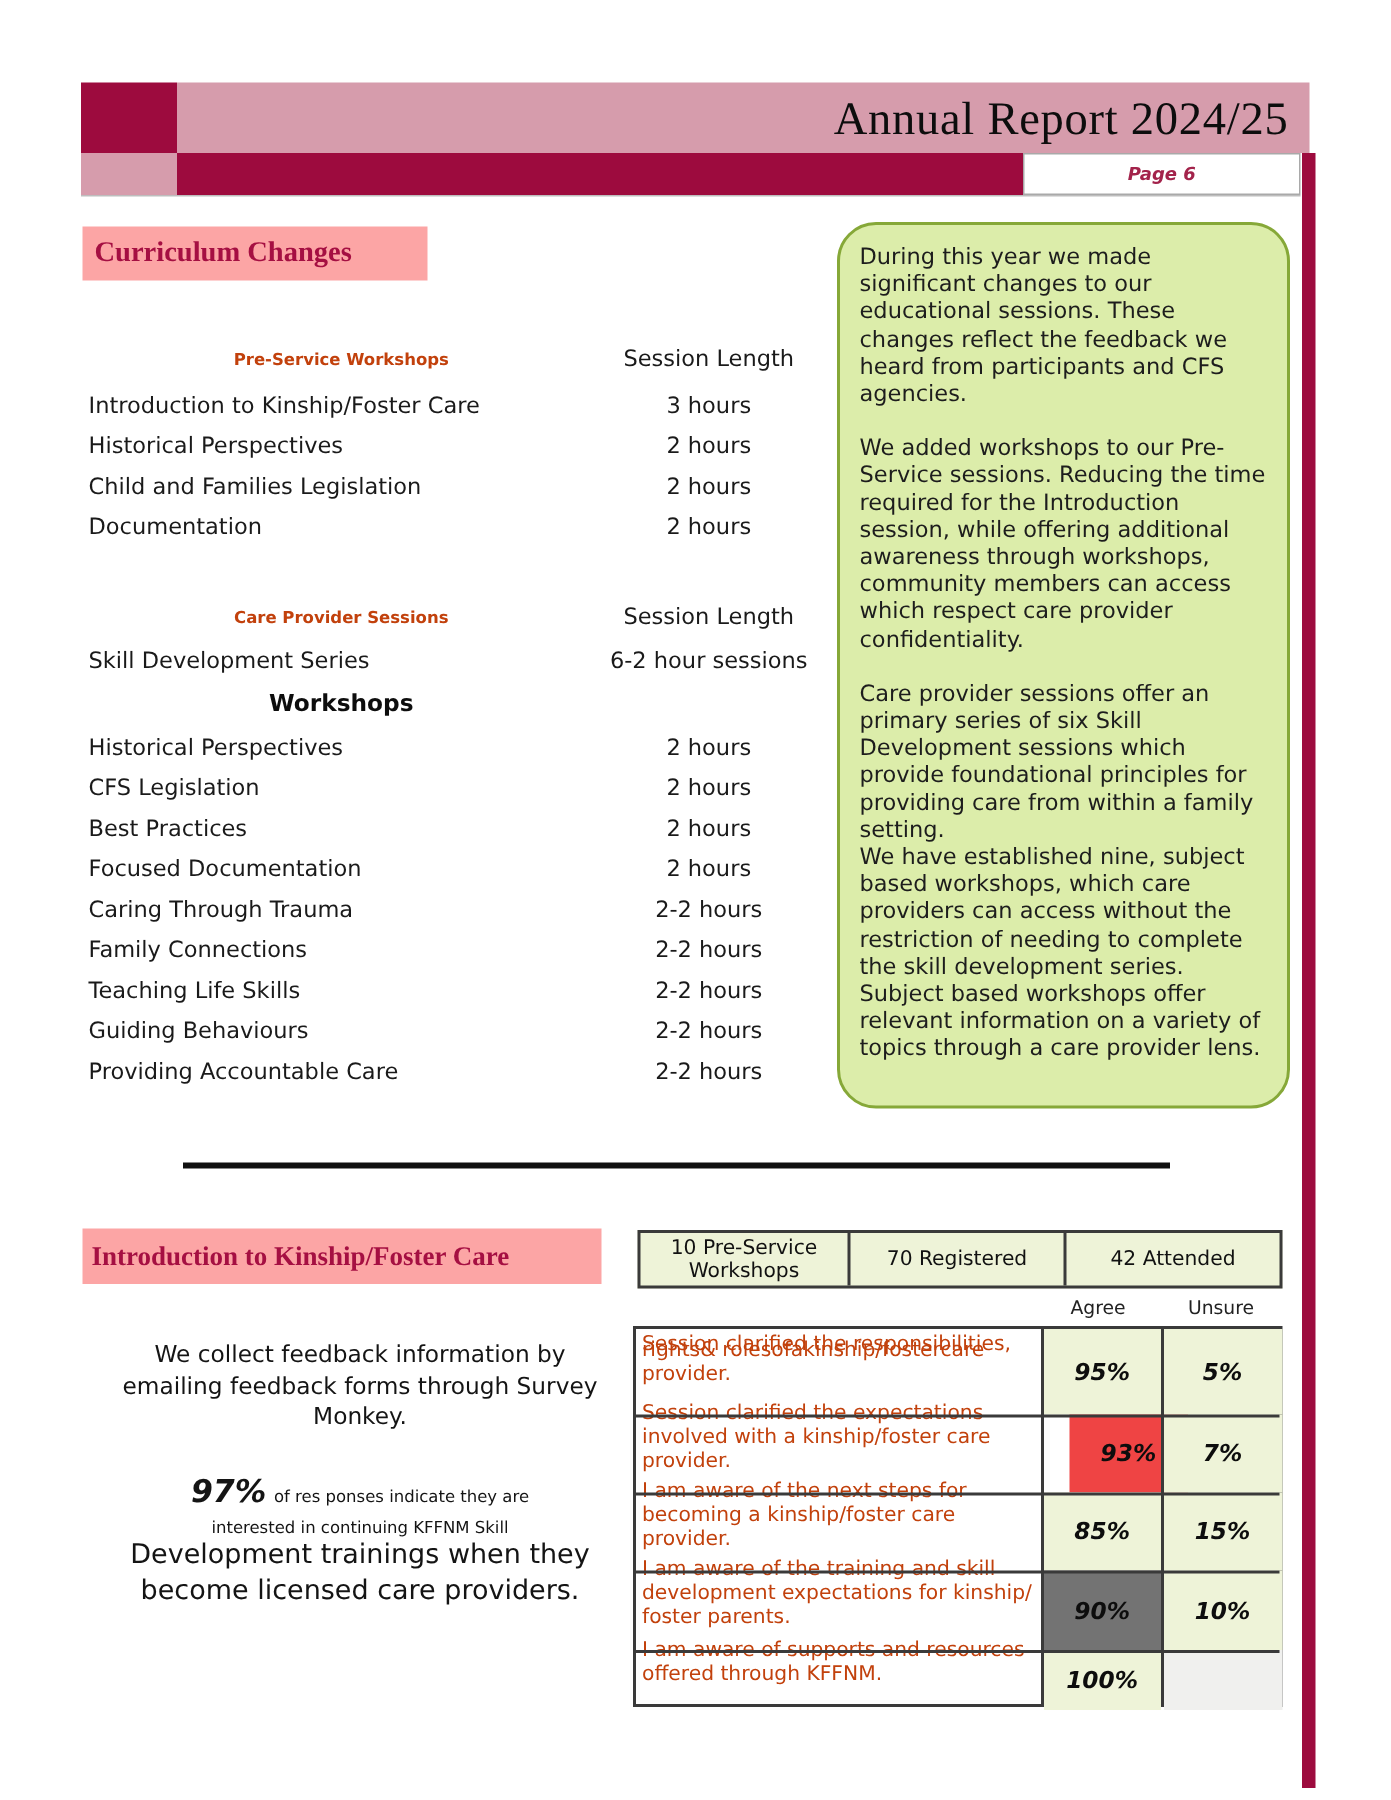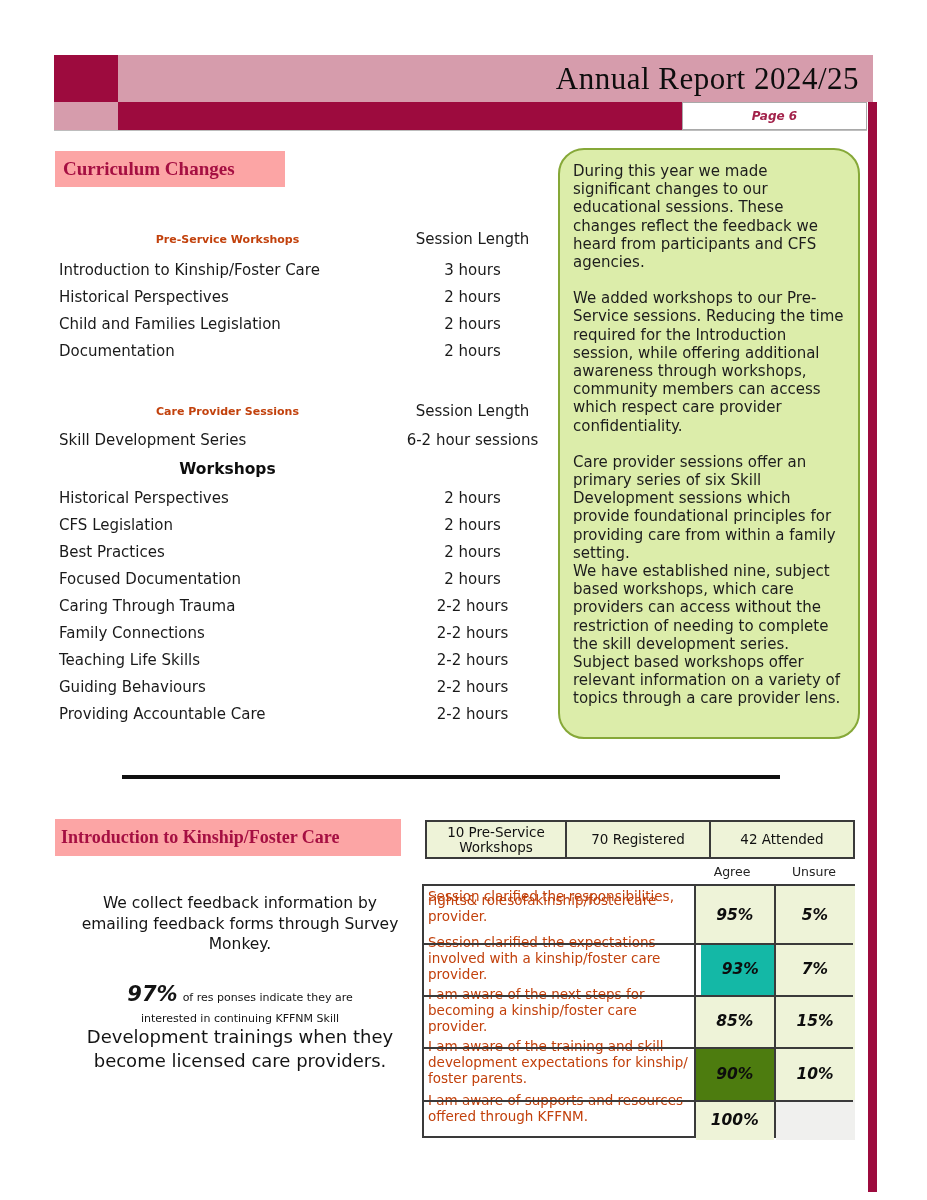--- a/index.html
+++ b/index.html
@@ -216,37 +216,37 @@
   <div id="lab-unsure" class="col-label">Unsure</div>
 
   <div id="fbtable">
       <div class="fb-cell" style="left: 271.5px; top: 0px; width: 78.5px; height: 57px; background: rgb(238, 243, 216);">95%</div>
       <div class="fb-cell" style="left: 351.5px; top: 0px; width: 79px; height: 57px; background: rgb(238, 243, 216);">5%</div>
       <div class="fb-text" style="top: 2px;">
         <div>Session clarified the responsibilities,</div>
         <div class="overlap">rights&amp; rolesofakinship/fostercare</div>
         <div>provider.</div>
       </div>
-      <div class="fb-cell" style="left: 277px; top: 57px; width: 78.5px; height: 52px; background: #14b8a6;">93%</div>
+      <div class="fb-cell" style="left: 289px; top: 57px; width: 78.5px; height: 52px; background: #ef4444;">93%</div>
       <div class="fb-cell" style="left: 351.5px; top: 57px; width: 79px; height: 52px; background: rgb(238, 243, 216);">7%</div>
       <div class="fb-text" style="top: 48px;">
         <div>Session clarified the expectations</div>
         <div>involved with a kinship/foster care</div>
         <div>provider.</div>
       </div>
       <div class="fb-hline" style="top: 57px;"></div>
       <div class="fb-cell" style="left: 271.5px; top: 109px; width: 78.5px; height: 52px; background: rgb(238, 243, 216);">85%</div>
       <div class="fb-cell" style="left: 351.5px; top: 109px; width: 79px; height: 52px; background: rgb(238, 243, 216);">15%</div>
       <div class="fb-text" style="top: 100px;">
         <div>I am aware of the next steps for</div>
         <div>becoming a kinship/foster care</div>
         <div>provider.</div>
       </div>
       <div class="fb-hline" style="top: 109px;"></div>
-      <div class="fb-cell" style="left: 271.5px; top: 161px; width: 78.5px; height: 53px; background: #4d7c0f;">90%</div>
+      <div class="fb-cell" style="left: 271.5px; top: 161px; width: 78.5px; height: 53px; background: #737373;">90%</div>
       <div class="fb-cell" style="left: 351.5px; top: 161px; width: 79px; height: 53px; background: rgb(238, 243, 216);">10%</div>
       <div class="fb-text" style="top: 152px;">
         <div>I am aware of the training and skill</div>
         <div>development expectations for kinship/</div>
         <div>foster parents.</div>
       </div>
       <div class="fb-hline" style="top: 161px;"></div>
       <div class="fb-cell" style="left: 271.5px; top: 214px; width: 78.5px; height: 40px; background: rgb(238, 243, 216);">100%</div>
       <div class="fb-cell" style="left: 351.5px; top: 214px; width: 79px; height: 40px; background: rgb(240, 240, 238);"></div>
       <div class="fb-text" style="top: 206px;">

